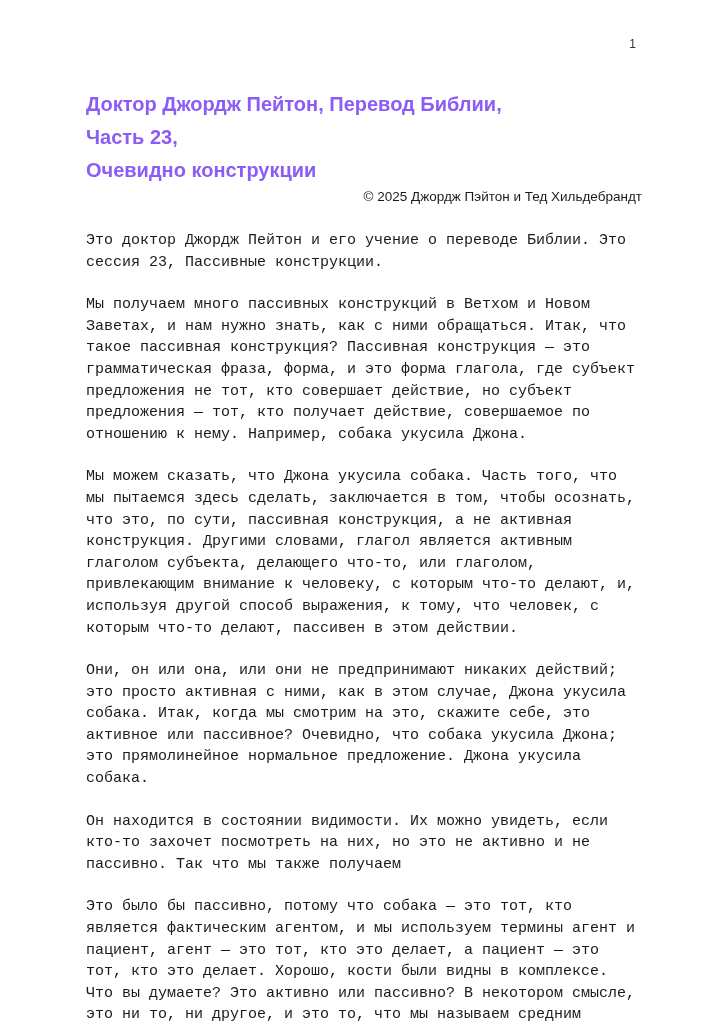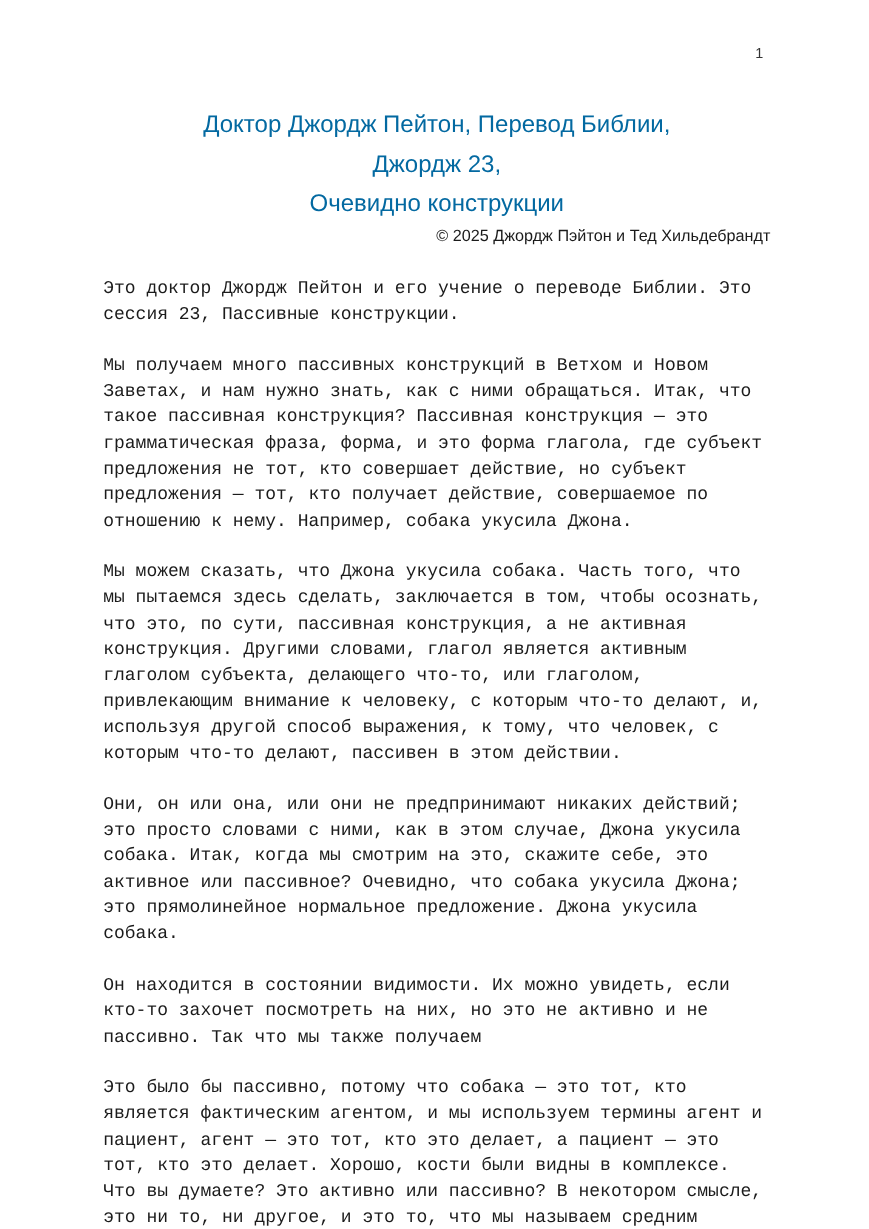--- a/index.html
+++ b/index.html
@@ -24,25 +24,24 @@
     font-size: 12px;
     color: #333333;
   }
   .content {
     position: absolute;
     top: 88px;
     left: 86px;
     width: 556px;
   }
   .doc-title {
-    text-align: center;
-    font-weight: normal;
+    font-weight: bold;
     font-size: 20px;
     line-height: 33px;
-    color: #0369a1;
+    color: #8b5cf6;
   }
   .doc-title .title-line {
     display: block;
   }
   .copyright {
     text-align: right;
     font-size: 13.5px;
     line-height: 18px;
     margin-top: 1px;
     color: #1b1b1b;
@@ -62,30 +61,30 @@
 <body>
 
 <div class="page">
 
   <div class="page-number">1</div>
 
   <div class="content">
 
     <div class="doc-title">
       <span class="title-line">Доктор Джордж Пейтон, Перевод Библии,</span>
-      <span class="title-line">Джордж 23,</span>
+      <span class="title-line">Часть 23,</span>
       <span class="title-line">Очевидно конструкции</span>
     </div>
 
     <div class="copyright">© 2025 Джордж Пэйтон и Тед Хильдебрандт</div>
 
     <div class="body-text">
       <p>Это доктор Джордж Пейтон и его учение о переводе Библии. Это сессия 23, Пассивные конструкции.</p>
       <p>Мы получаем много пассивных конструкций в Ветхом и Новом Заветах, и нам нужно знать, как с ними обращаться. Итак, что такое пассивная конструкция? Пассивная конструкция — это грамматическая фраза, форма, и это форма глагола, где субъект предложения не тот, кто совершает действие, но субъект предложения — тот, кто получает действие, совершаемое по отношению к нему. Например, собака укусила Джона.</p>
       <p>Мы можем сказать, что Джона укусила собака. Часть того, что мы пытаемся здесь сделать, заключается в том, чтобы осознать, что это, по сути, пассивная конструкция, а не активная конструкция. Другими словами, глагол является активным глаголом субъекта, делающего что-то, или глаголом, привлекающим внимание к человеку, с которым что-то делают, и, используя другой способ выражения, к тому, что человек, с которым что-то делают, пассивен в этом действии.</p>
-      <p>Они, он или она, или они не предпринимают никаких действий; это просто словами с ними, как в этом случае, Джона укусила собака. Итак, когда мы смотрим на это, скажите себе, это активное или пассивное? Очевидно, что собака укусила Джона; это прямолинейное нормальное предложение. Джона укусила собака.</p>
+      <p>Они, он или она, или они не предпринимают никаких действий; это просто активная с ними, как в этом случае, Джона укусила собака. Итак, когда мы смотрим на это, скажите себе, это активное или пассивное? Очевидно, что собака укусила Джона; это прямолинейное нормальное предложение. Джона укусила собака.</p>
       <p>Он находится в состоянии видимости. Их можно увидеть, если кто-то захочет посмотреть на них, но это не активно и не пассивно. Так что мы также получаем</p>
       <p>Это было бы пассивно, потому что собака — это тот, кто является фактическим агентом, и мы используем термины агент и пациент, агент — это тот, кто это делает, а пациент — это тот, кто это делает. Хорошо, кости были видны в комплексе. Что вы думаете? Это активно или пассивно? В некотором смысле, это ни то, ни другое, и это то, что мы называем средним залогом.</p>
     </div>
 
   </div>
 
 </div>
 
 </body></html>

